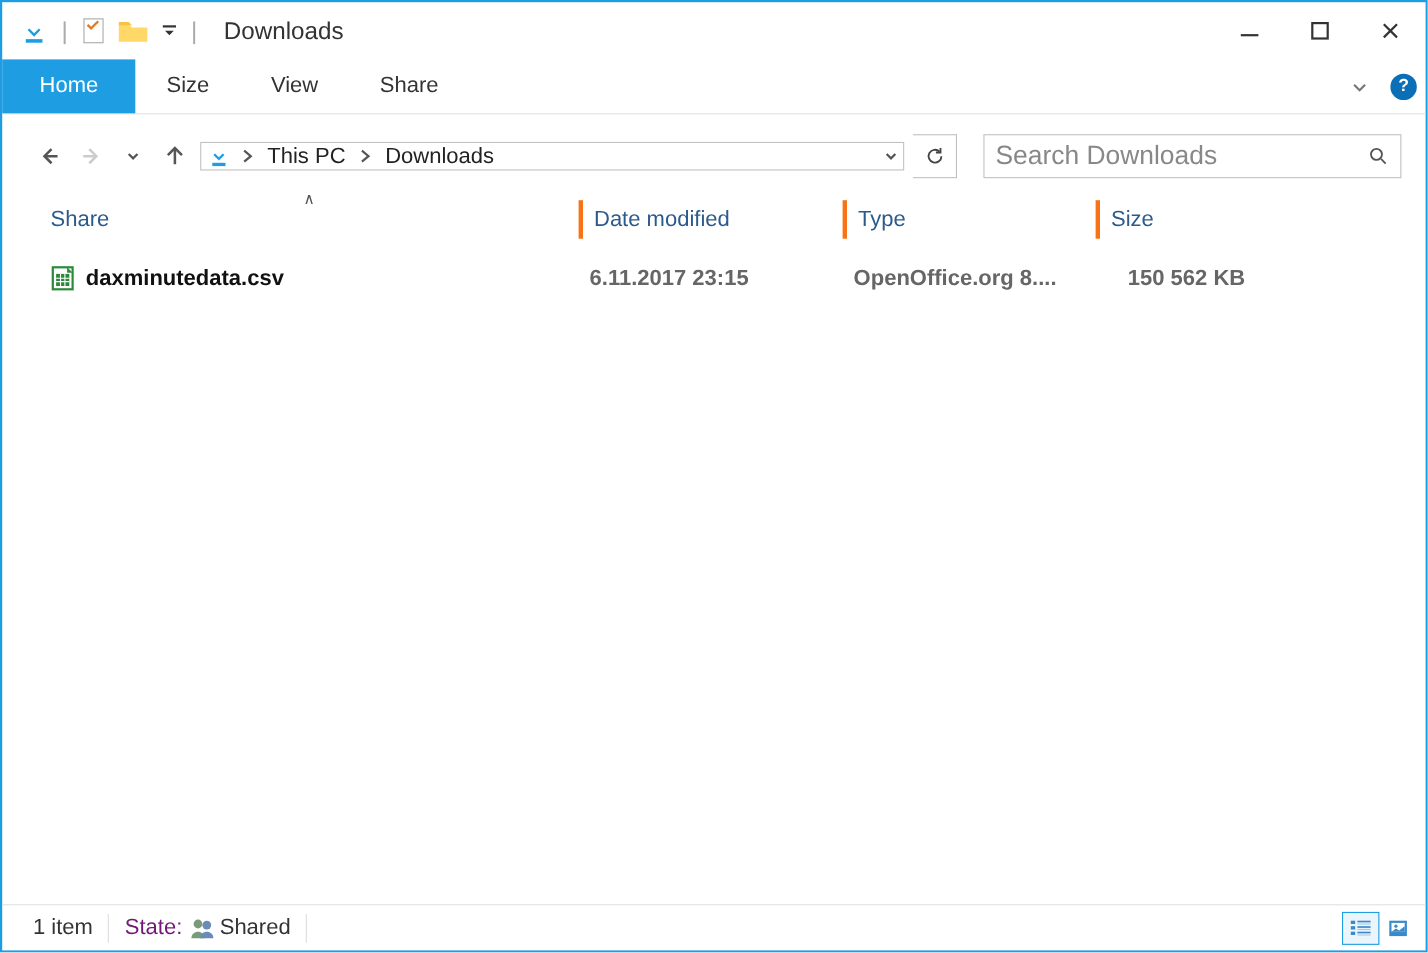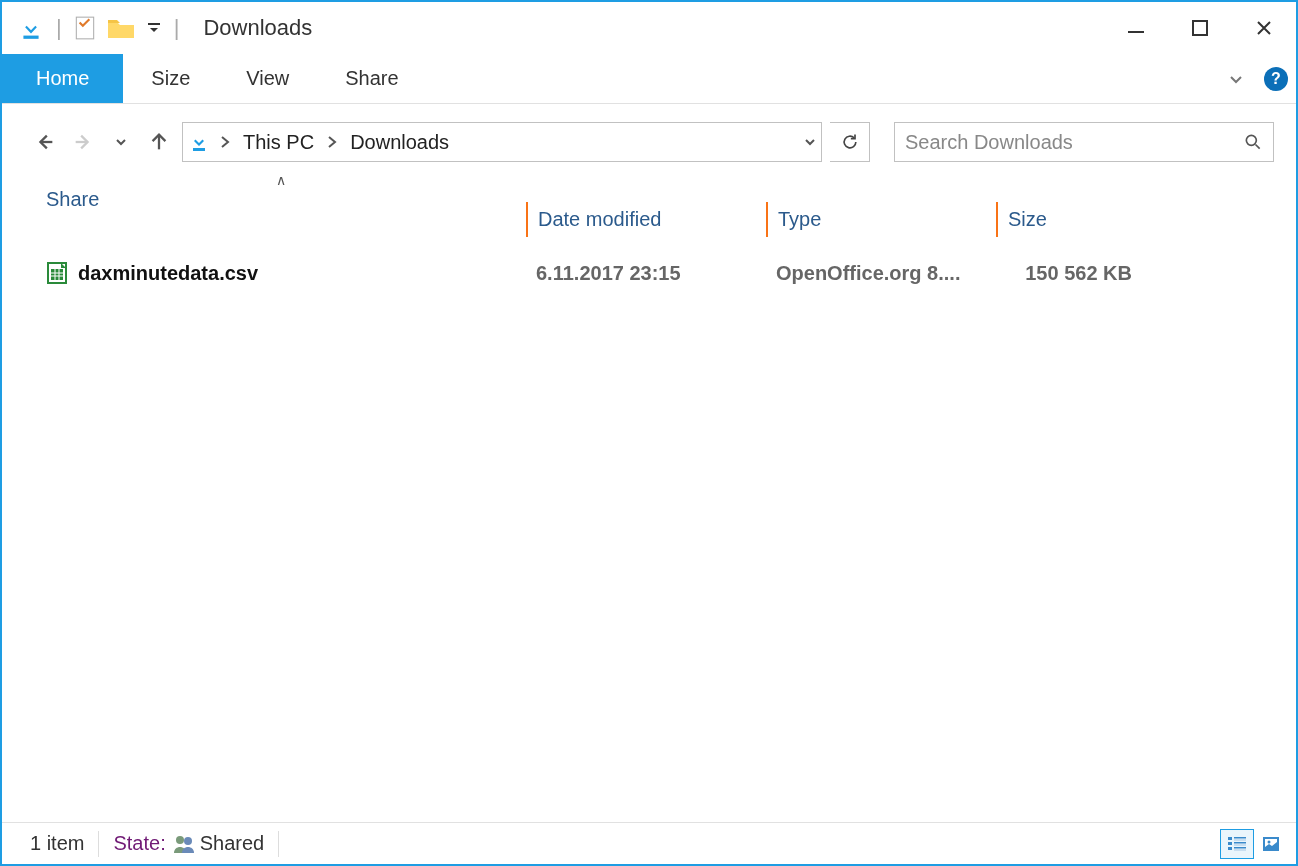--- a/index.html
+++ b/index.html
@@ -47,48 +47,48 @@
   display: flex; align-items: center; justify-content: center;
 }
 
 .navrow {
   padding: 18px 22px 10px 28px;
   display: flex; align-items: center; gap: 8px;
 }
 .navbtn { width: 30px; height: 30px; display: flex; align-items: center; justify-content: center; cursor: pointer; color: #555; }
 .navbtn.disabled { color: #bbb; cursor: default; }
 .addressbar {
-  flex: 0 0 640px; height: 40px; border: 1px solid #c1c1c1;
+  flex: 0 0 640px; height: 26px; border: 1px solid #c1c1c1;
   display: flex; align-items: center; padding: 0 4px; gap: 8px;
 }
 .addressbar .crumb { font-size: 20px; color: #222; padding: 0 4px; cursor: pointer; }
 .addressbar .sep-arrow { color: #555; }
 .addressbar .addr-dropdown { margin-left: auto; color: #555; }
 .refresh {
   width: 40px; height: 40px; border: 1px solid #c1c1c1; border-left: none;
   display: flex; align-items: center; justify-content: center; cursor: pointer;
 }
 .searchbox {
   flex: 1; height: 40px; border: 1px solid #c1c1c1;
   display: flex; align-items: center; margin-left: 16px;
   padding: 0 10px;
 }
 .searchbox input {
-  flex: 1; border: none; outline: none; font-size: 20px; color: #333;
+  flex: 1; border: none; outline: none; font-size: 24px; color: #333;
   background: transparent;
 }
 .searchbox input::placeholder { color: #888; }
 .searchbox .sicon { color: #555; }
 
 .columns {
   display: flex; padding: 10px 0 10px 34px;
   font-size: 20px; color: #2b5a8c;
 }
 .columns .col { border-right: 1px solid transparent; padding: 6px 10px; position: relative; }
-.columns .col + .col { border-left: 2px solid #f97316; margin-top: 20px; }
+.columns .col + .col { border-left: 4px solid #f97316; }
 .col-name { width: 490px; position: relative;}
 .col-date { width: 240px; }
 .col-type { width: 230px; }
 .col-size { width: 160px; }
 .col-name .sort-ind { position: absolute; left: 240px; top: -10px; color: #555; font-size: 14px; }
 
 .filelist { flex: 1; padding: 8px 0 0 34px; }
 .filerow { display: flex; align-items: center; font-size: 20px; color: #333; height: 36px; cursor: default; }
 .filerow .cell { padding: 0 10px; white-space: nowrap; overflow: hidden; text-overflow: ellipsis; font-weight: bold; }
 .filerow .cell.name { width: 490px; display: flex; align-items: center; gap: 10px; color: #111;}

